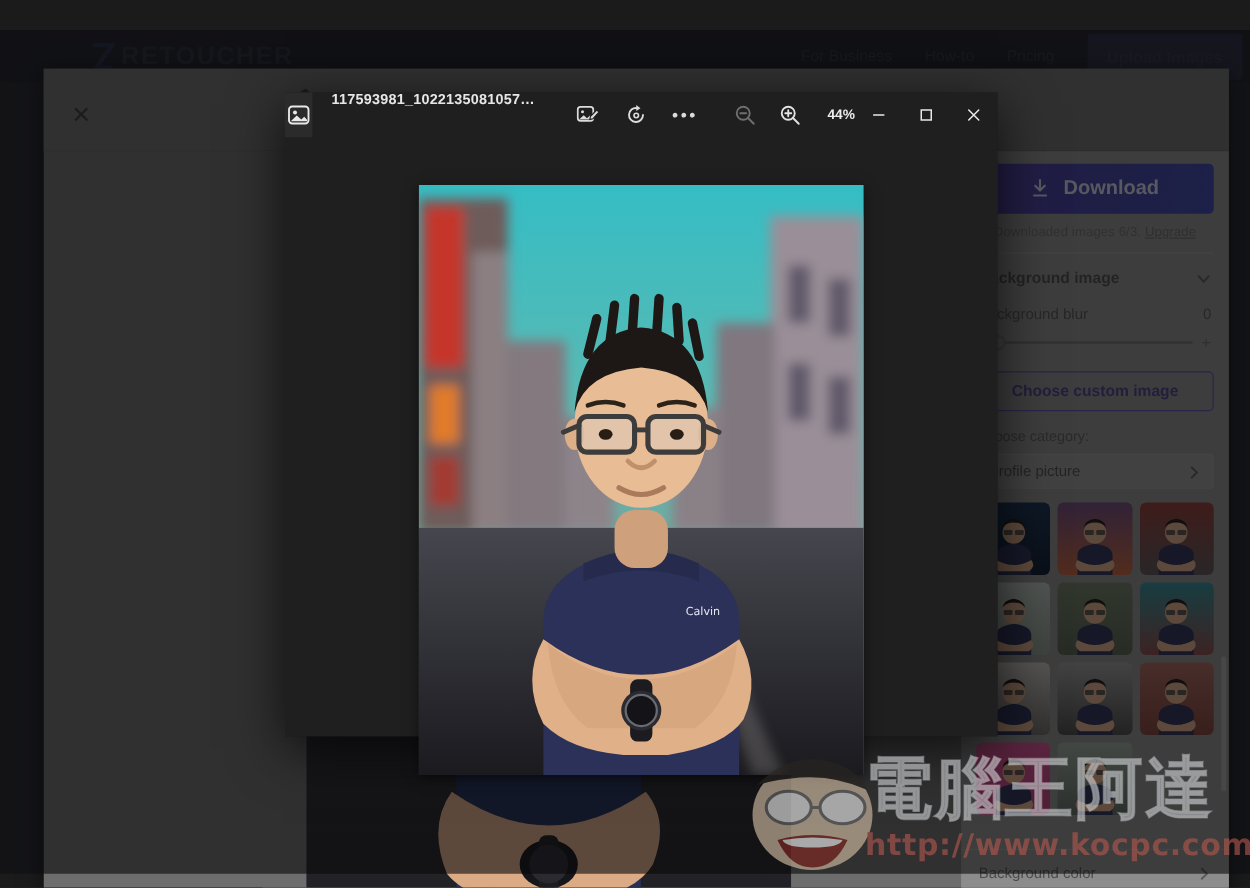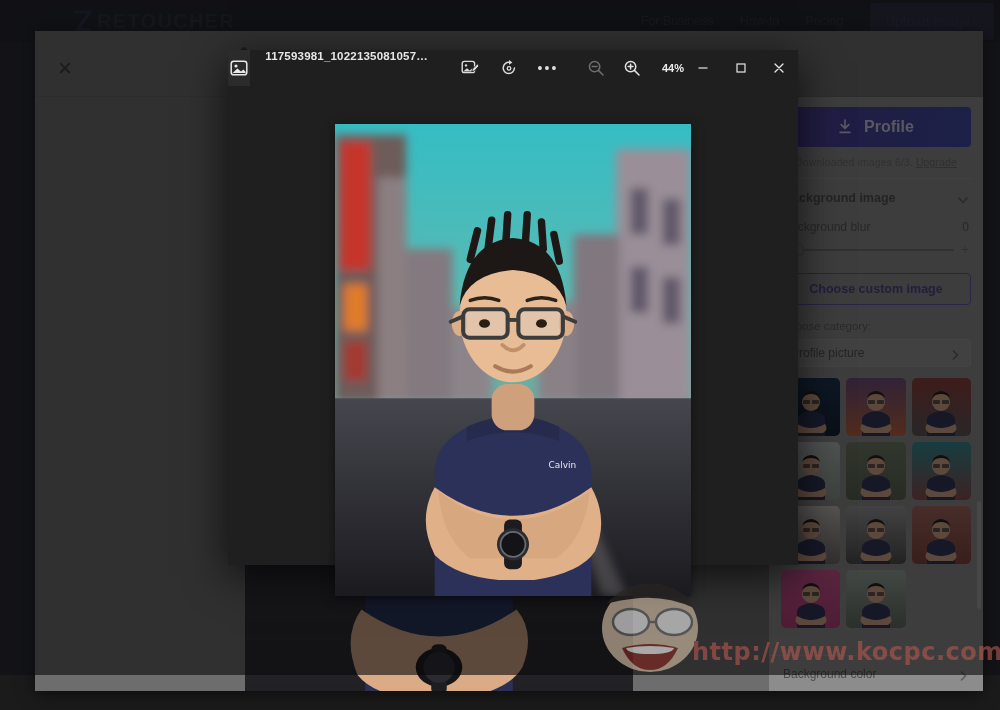--- a/index.html
+++ b/index.html
@@ -2,21 +2,21 @@
 <html><head>
 <meta charset="utf-8">
 <style>
   * { box-sizing: border-box; margin: 0; padding: 0; }
   html, body {
     width: 1000px; height: 710px;
     overflow: hidden;
     font-family: "Liberation Sans", sans-serif;
     background: #1b1b1b;
   }
-  #root { position: relative; width: 1000px; height: 675px; }
+  #root { position: relative; width: 1000px; height: 675px; margin-top: 24px; }
 
   
   .webapp { position: absolute; inset: 0; background: #23242a; }
 
   .topnav {
     position: absolute; left: 0; top: 0; width: 1000px; height: 42px;
     background: #1e1f26; display: flex; align-items: center;
   }
   .logo-wrap { display: flex; align-items: center; gap: 5px; margin-left: 72px; }
   .logo-mark {
@@ -325,21 +325,21 @@
 
       <div class="rpanel">
 
         <div class="dl-btn">
           <span class="dlico">
             <svg viewBox="0 0 14 16" width="14" height="16">
               <path d="M7 1 L7 9 M3.2 5.6 L7 9.4 L10.8 5.6" stroke="#cfcfe2" stroke-width="1.7" fill="none" stroke-linecap="round" stroke-linejoin="round"></path>
               <path d="M2.2 13.4 L11.8 13.4" stroke="#cfcfe2" stroke-width="1.7" stroke-linecap="round"></path>
             </svg>
           </span>
-          <span class="lbl">Profile</span>
+          <span class="lbl">Download</span>
         </div>
 
         <div class="dl-note">
           <span>Downloaded images 6/3.</span>
           <span class="up">Upgrade</span>
         </div>
 
         <div class="hr"></div>
 
         <div class="sec-head">
@@ -688,16 +688,17 @@
   <div class="watermark">
     <svg class="wm-face" viewBox="0 0 104 96">
       <ellipse cx="52" cy="50" rx="48" ry="44" fill="#d9c3a8"></ellipse>
       <path d="M8 26 Q30 2 60 6 Q86 10 96 30 Q70 18 42 20 Q20 22 8 26 Z" fill="#2a2622"></path>
       <ellipse cx="33" cy="44" rx="18" ry="13" fill="#f0f0f0" stroke="#6b6b6b" stroke-width="2.5"></ellipse>
       <ellipse cx="76" cy="44" rx="18" ry="13" fill="#f0f0f0" stroke="#6b6b6b" stroke-width="2.5"></ellipse>
       <path d="M51 44 L58 44" stroke="#6b6b6b" stroke-width="2.5"></path>
       <path d="M24 70 Q52 62 80 70 Q70 92 52 92 Q34 92 24 70 Z" fill="#8a2b24"></path>
       <path d="M28 70 Q52 66 76 70 Q74 76 52 76 Q30 76 28 70 Z" fill="#f4f4f4"></path>
     </svg>
+    <div class="wm-cn">電腦王阿達</div>
     <div class="wm-url">http://www.kocpc.com.tw</div>
   </div>
 
 </div>
 
 </body></html>

